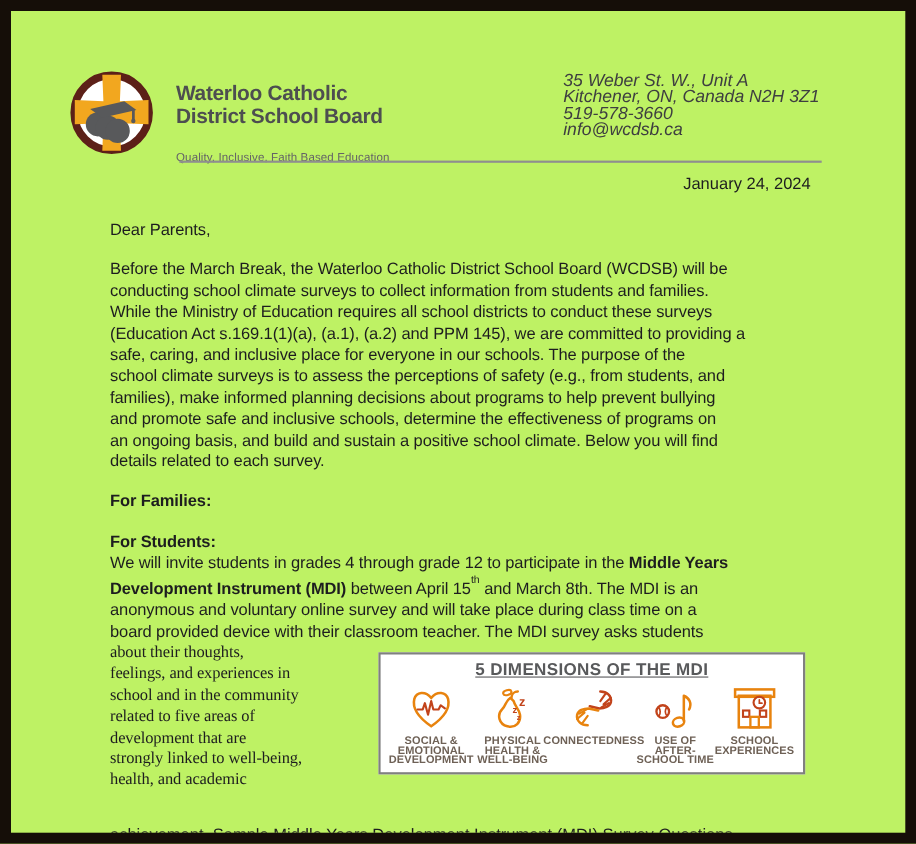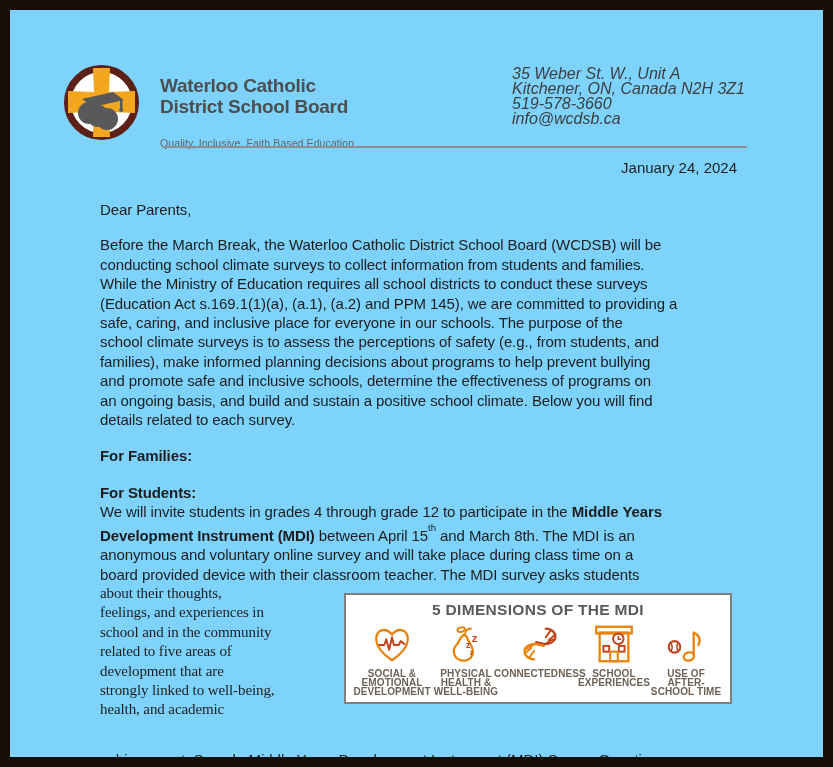--- a/index.html
+++ b/index.html
@@ -7,21 +7,21 @@
   body {
     background: #150e08;
     font-family: "Liberation Sans", "DejaVu Sans", sans-serif;
     position: relative;
     overflow: hidden;
   }
   .page {
     position: absolute;
     left: 10px; top: 10px;
     width: 813px; height: 747px;
-    background: #7dd3fc;
+    background: #bef264;
     overflow: hidden;
   }
 
   
   .logo { position: absolute; left: 52px; top: 53px; width: 79px; height: 79px; }
   .brand { position: absolute; left: 150px; top: 65px; }
   .brand-line { font-size: 19px; font-weight: 700; color: #4d4e50; line-height: 21px; letter-spacing: -0.3px; }
   .tagline { font-size: 10.5px; color: #646466; margin-top: 20px; letter-spacing: 0.1px; }
   .address { position: absolute; right: 78px; top: 56px; text-align: left; font-size: 16px; color: #3e3e40; line-height: 15px; font-style: italic; }
   .header-rule { position: absolute; left: 153px; top: 136px; width: 584px; height: 2px; background: #8f8f8f; }
@@ -43,21 +43,21 @@
 
   
   .mdi-box {
     position: absolute;
     right: 16px; top: 9px;
     width: 388px; height: 111px;
     border: 2px solid #808080;
     background: #fff;
     padding-top: 5px;
   }
-  .mdi-title { text-align: center; font-size: 15.5px; font-weight: 700; color: #58595b; letter-spacing: 0.3px; }
+  .mdi-title { text-align: center; font-size: 15.5px; font-weight: 700; color: #58595b; letter-spacing: 0.3px; text-decoration: underline; }
   .mdi-row { display: flex; justify-content: space-between; padding: 2px 8px 0 8px; }
   .mdi-cell { display: flex; flex-direction: column; align-items: center; width: 76px; }
   .mdi-cell svg { width: 46px; height: 46px; flex: 0 0 auto; }
   .mdi-label {
     font-size: 10px; font-weight: 700; color: #6e6156;
     line-height: 9px; text-align: center; white-space: pre-line;
     margin-top: 2px; letter-spacing: 0.1px;
   }
 </style>
 </head>
@@ -157,43 +157,43 @@
                 <path d="M30 8 C36 8 41 12 40 18 C39 22 34 24 29 24 L20 22" stroke="#C2431B" stroke-width="2.4" stroke-linecap="round"></path>
                 <path d="M40 14 L33 20 M38 19 L31 23 M35 10 L30 17" stroke="#C2431B" stroke-width="2" stroke-linecap="round"></path>
                 <path d="M18 40 C12 40 7 36 8 30 C9 26 14 24 19 24 L28 26" stroke="#E8830E" stroke-width="2.4" stroke-linecap="round"></path>
                 <path d="M8 34 L15 28 M10 29 L17 25 M13 38 L18 31" stroke="#E8830E" stroke-width="2" stroke-linecap="round"></path>
               </svg>
               <div class="mdi-label">CONNECTEDNESS</div>
             </div>
 
             <div class="mdi-cell">
               <svg viewBox="0 0 48 48" fill="none">
+                <circle cx="12" cy="27" r="6" stroke="#C2431B" stroke-width="2.2"></circle>
+                <path d="M8 23 C10 25 10 29 8.5 31 M15.5 23.5 C14 25.5 14 29 16 31" stroke="#C2431B" stroke-width="1.6" stroke-linecap="round"></path>
+                <ellipse cx="27" cy="37" rx="5.5" ry="4.2" transform="rotate(-18 27 37)" stroke="#E8830E" stroke-width="2.4"></ellipse>
+                <path d="M32 36 L32 12 C37 14 40 19 37 25" stroke="#E8830E" stroke-width="2.4" stroke-linecap="round" stroke-linejoin="round"></path>
+              </svg>
+              <div class="mdi-label">USE OF
+AFTER-SCHOOL TIME</div>
+            </div>
+
+            <div class="mdi-cell">
+              <svg viewBox="0 0 48 48" fill="none">
                 <rect x="9" y="12" width="30" height="30" stroke="#E8830E" stroke-width="2.4"></rect>
                 <rect x="5.5" y="6" width="37" height="7" stroke="#E8830E" stroke-width="2.4"></rect>
                 <circle cx="28.5" cy="18.5" r="5.5" stroke="#C2431B" stroke-width="2"></circle>
                 <path d="M28.5 16 L28.5 19 L31 19" stroke="#C2431B" stroke-width="1.6" stroke-linecap="round"></path>
                 <rect x="13" y="26" width="6" height="6" stroke="#C2431B" stroke-width="2"></rect>
                 <rect x="29" y="26" width="6" height="6" stroke="#C2431B" stroke-width="2"></rect>
                 <rect x="20" y="32" width="8" height="10" stroke="#E8830E" stroke-width="2.2"></rect>
               </svg>
               <div class="mdi-label">SCHOOL
 EXPERIENCES</div>
             </div>
 
-            <div class="mdi-cell">
-              <svg viewBox="0 0 48 48" fill="none">
-                <circle cx="12" cy="27" r="6" stroke="#C2431B" stroke-width="2.2"></circle>
-                <path d="M8 23 C10 25 10 29 8.5 31 M15.5 23.5 C14 25.5 14 29 16 31" stroke="#C2431B" stroke-width="1.6" stroke-linecap="round"></path>
-                <ellipse cx="27" cy="37" rx="5.5" ry="4.2" transform="rotate(-18 27 37)" stroke="#E8830E" stroke-width="2.4"></ellipse>
-                <path d="M32 36 L32 12 C37 14 40 19 37 25" stroke="#E8830E" stroke-width="2.4" stroke-linecap="round" stroke-linejoin="round"></path>
-              </svg>
-              <div class="mdi-label">USE OF
-AFTER-SCHOOL TIME</div>
-            </div>
-
           </div>
         </div>
       </div>
     </div>
   </div>
 
   <div class="clipped-line">achievement.  Sample Middle Years Development Instrument (MDI) Survey Questions</div>
 
 </div>
 

